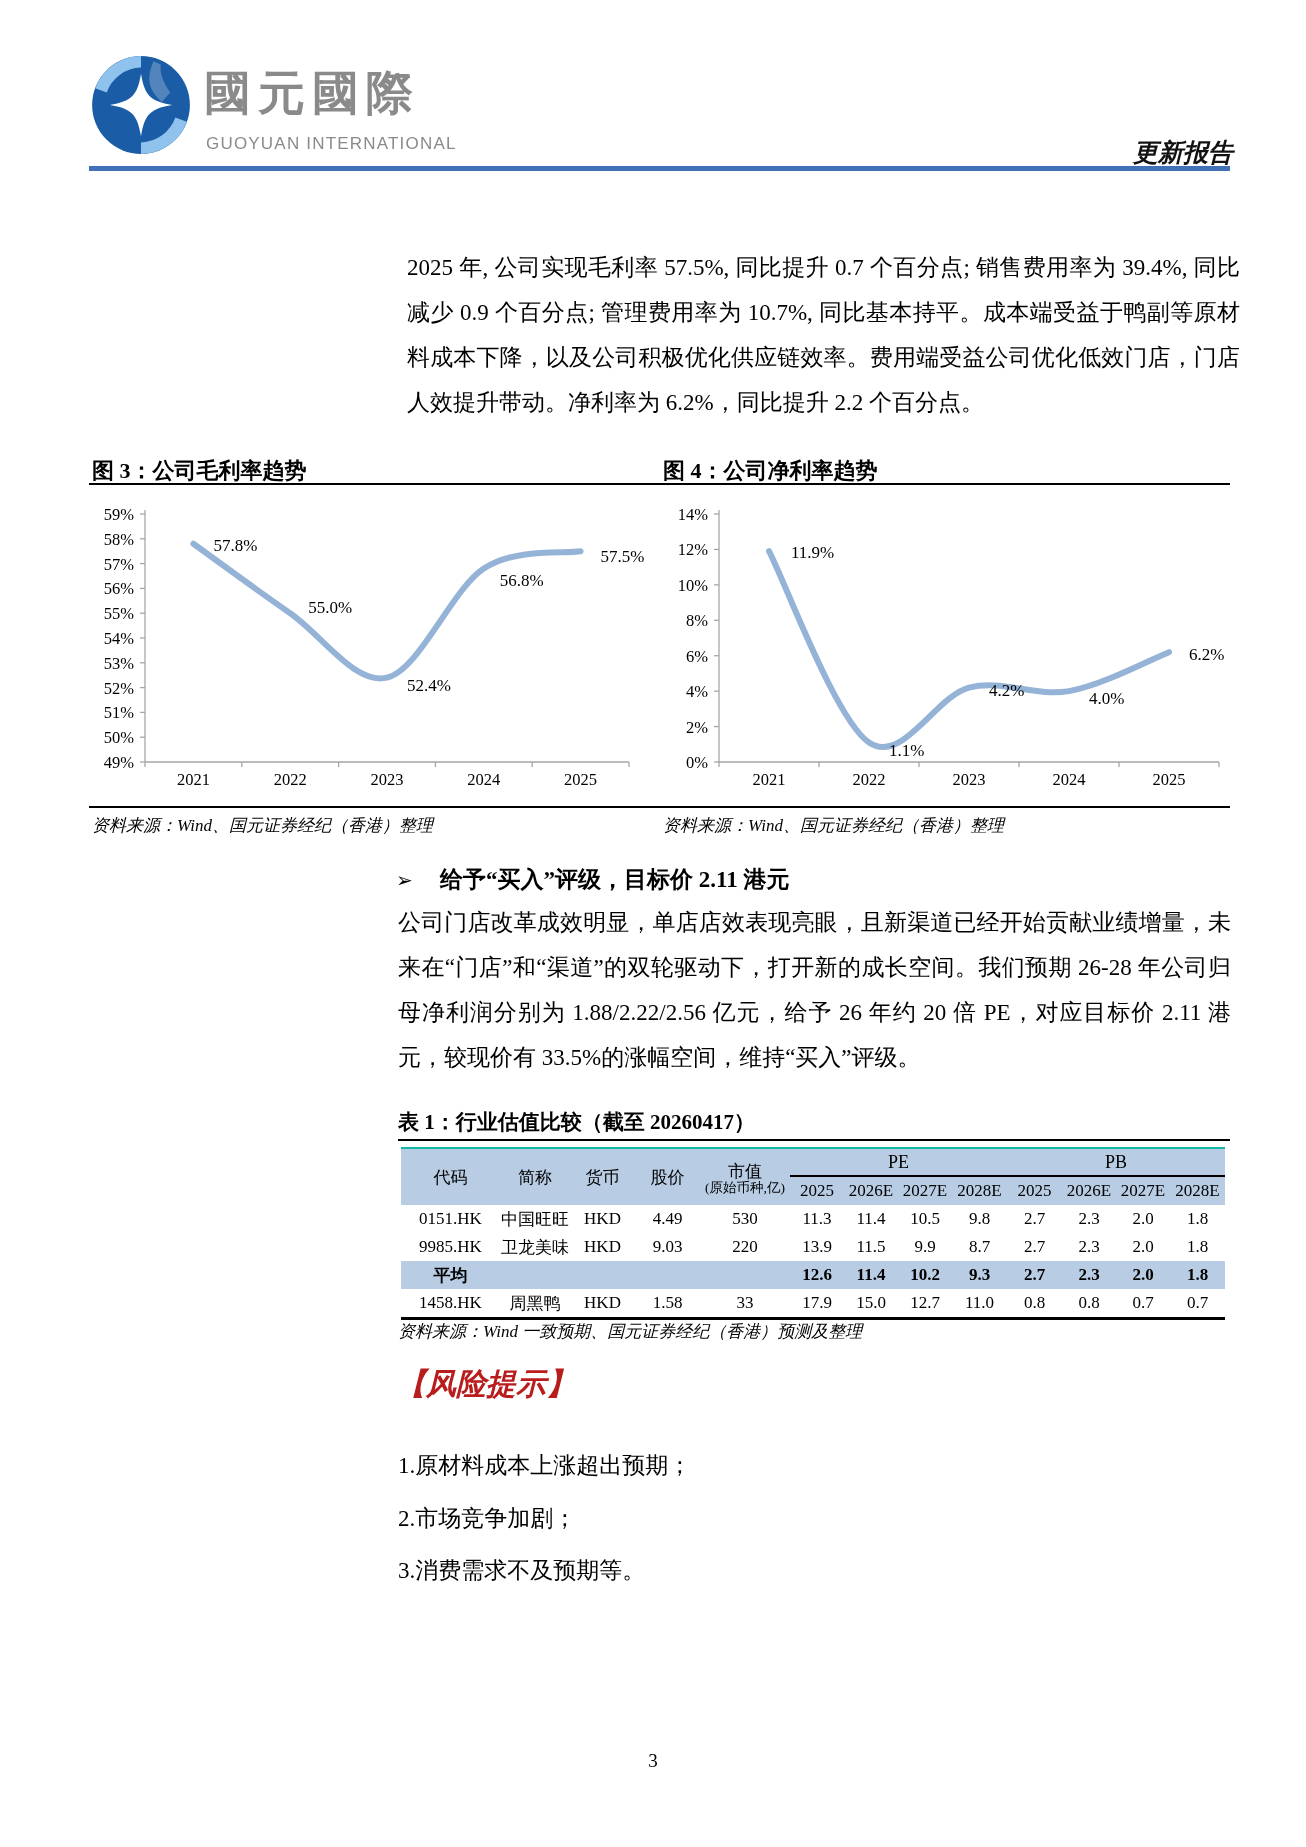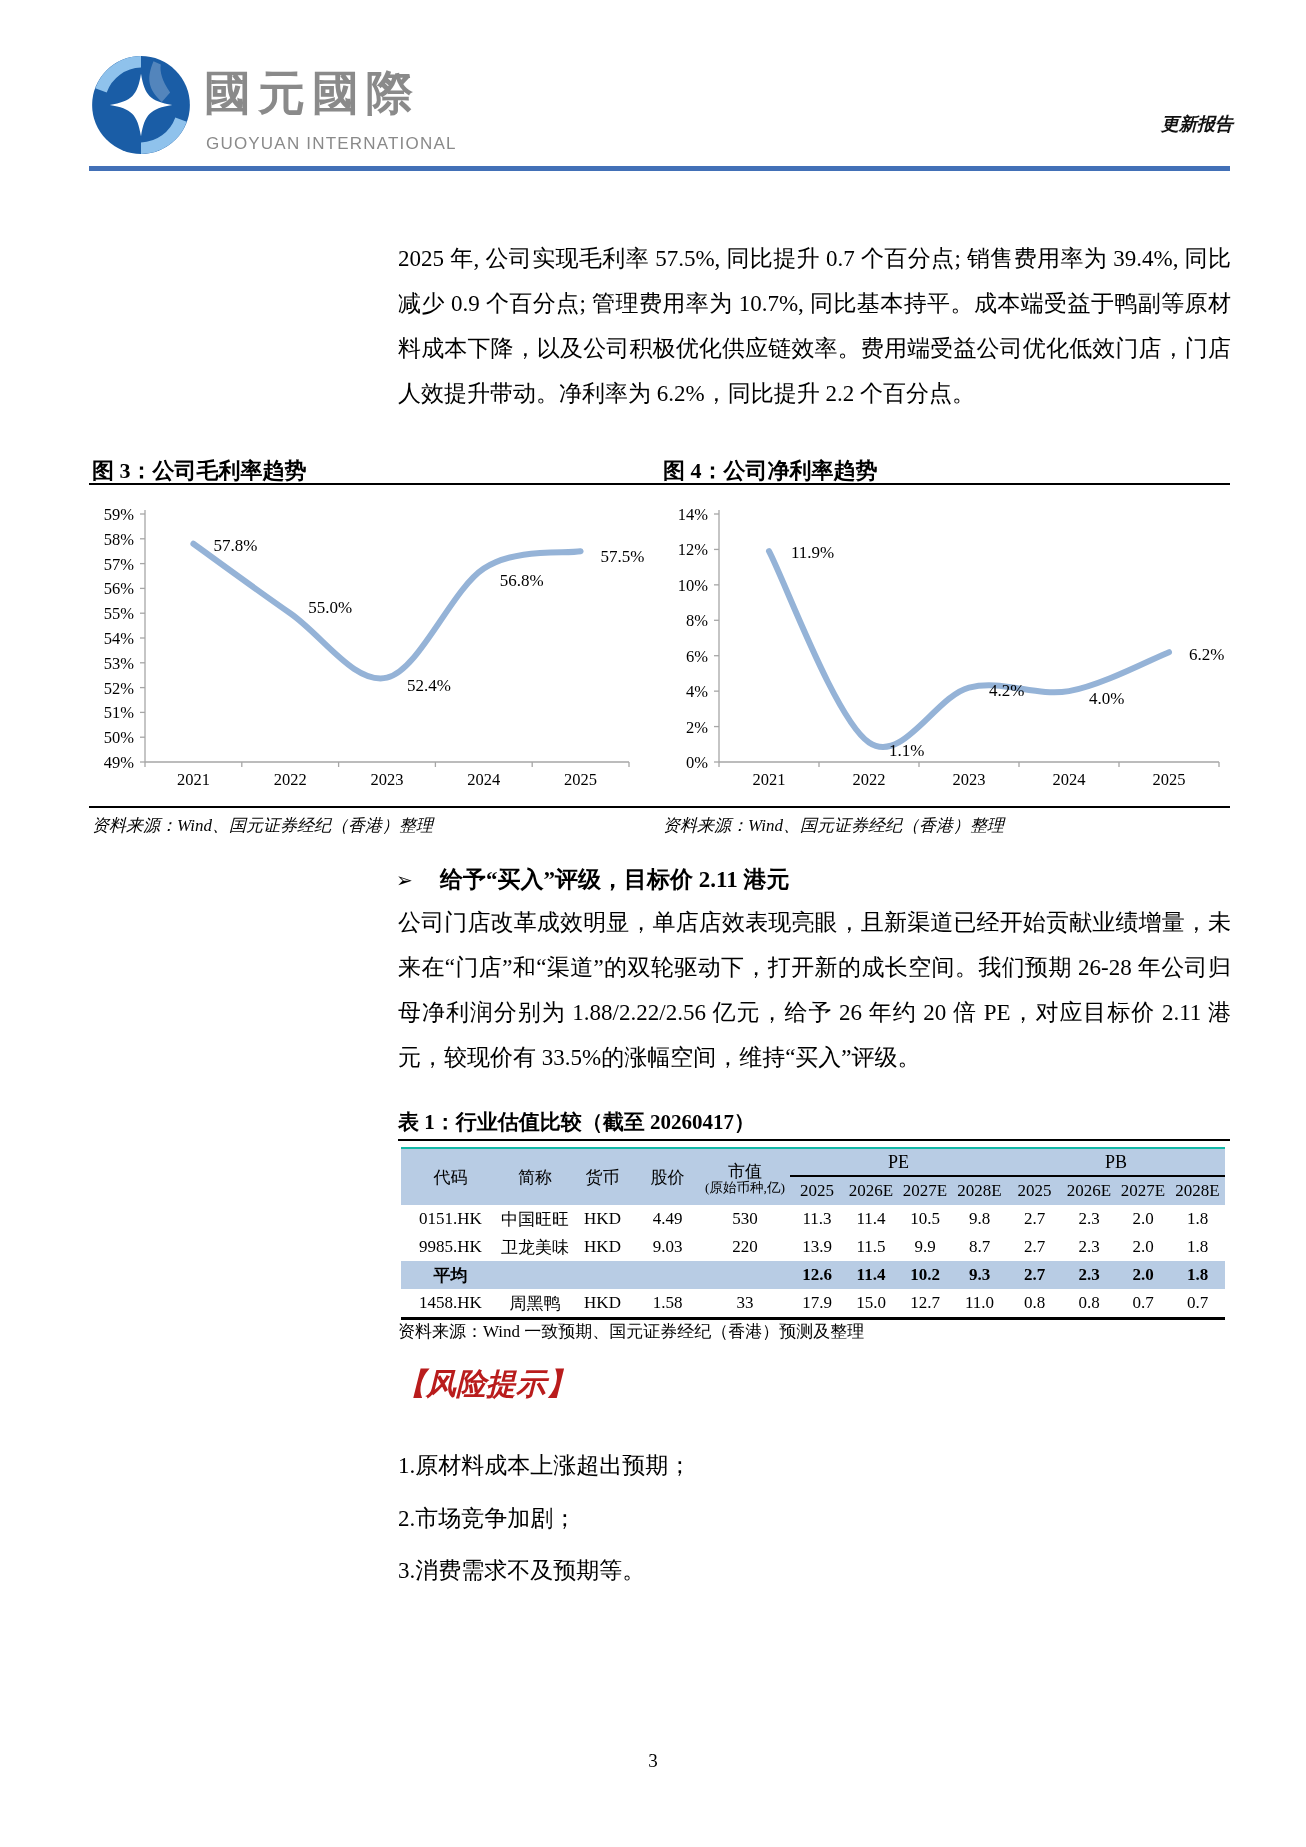--- a/index.html
+++ b/index.html
@@ -5,21 +5,21 @@
   html,body{margin:0;padding:0;background:#ffffff;}
   .page{
     position:relative;width:1306px;height:1847px;background:#fff;
     font-family:"Liberation Serif","DejaVu Serif",serif;color:#000;overflow:hidden;
   }
   .abs{position:absolute;}
 
   
   .logo-cn{left:204px;top:62px;font-size:47px;font-weight:bold;color:#8a8a8a;letter-spacing:7px;}
   .logo-en{left:206px;top:134px;font-size:17px;color:#8a8a8a;letter-spacing:1.2px;font-family:"Liberation Sans","DejaVu Sans",sans-serif;}
-  .report-type{right:73px;top:112px;font-size:18px;font-weight:bold;font-style:italic;}
+  .report-type{right:73px;top:136px;font-size:25px;font-weight:bold;font-style:italic;}
   .head-rule{left:89px;top:166px;width:1141px;height:5px;}
 
   
   .bullet-head{left:396px;width:834px;font-size:23px;font-weight:bold;}
   .bullet-glyph{display:inline-block;width:44px;font-size:20px;font-weight:normal;}
   .para{left:398px;width:833px;font-size:23px;line-height:45px;text-align:justify;}
 
   
   .fig-title{font-size:22px;font-weight:bold;}
   .thin-rule{left:89px;width:1141px;height:2px;background:#000;}
@@ -36,21 +36,21 @@
     font-size:17px;
   }
   table.val th,table.val td{text-align:center;padding:0;font-weight:normal;}
   table.val thead th{background:#B8CCE4;}
   table.val .grp{border-bottom:2px solid #000;font-size:18px;height:26px;}
   table.val .yr{height:28px;}
   table.val tbody td{height:28px;}
   table.val tr.hl td{background:#B8CCE4;font-weight:bold;}
   .mcap-sub{display:block;font-size:13.5px;line-height:14px;}
   .mcap-main{display:block;font-size:17px;line-height:19px;margin-top:3px;}
-  .tbl-source{left:398px;top:1320px;font-size:17px;}
+  .tbl-source{left:398px;top:1320px;font-size:17px;font-style:italic;}
 
   
   .risk-head{left:396px;top:1364px;font-size:30px;font-weight:bold;font-style:italic;}
   .risk-item{left:398px;font-size:23px;margin-top:16px;}
   .page-num{left:0;top:1750px;width:1306px;text-align:center;font-size:19px;}
 </style>
 </head>
 <body>
 
 <div class="page">
@@ -60,21 +60,21 @@
     <path d="M50,3 A47,47 0 0 0 6,34 L17,38 A36,36 0 0 1 50,14 Z" fill="#8FC2EC"></path>
     <path d="M50,97 A47,47 0 0 0 94,66 L83,62 A36,36 0 0 1 50,86 Z" fill="#8FC2EC"></path>
     <path d="M62,8 C55,25 57,35 70,47 L78,38 C70,26 68,18 69,11 Z" fill="#ffffff" opacity="0.25"></path>
     <path d="M50,20 C53.5,41 59,46.5 80,50 C59,53.5 53.5,59 50,80 C46.5,59 41,53.5 20,50 C41,46.5 46.5,41 50,20 Z" fill="#ffffff"></path>
   </svg>
   <div class="abs logo-cn">國元國際</div>
   <div class="abs logo-en">GUOYUAN INTERNATIONAL</div>
   <div class="abs report-type" style="color: rgb(17, 17, 17);">更新报告</div>
   <div class="abs head-rule" style="background:#4270B7;"></div>
 
-  <p class="abs para" style="top:236px;margin:0;">2025 年, 公司实现毛利率 57.5%, 同比提升 0.7 个百分点; 销售费用率为 39.4%, 同比减少 0.9 个百分点; 管理费用率为 10.7%, 同比基本持平。成本端受益于鸭副等原材料成本下降，以及公司积极优化供应链效率。费用端受益公司优化低效门店，门店人效提升带动。净利率为 6.2%，同比提升 2.2 个百分点。</p>
+  <p class="abs para" style="top:236px;margin:9px;">2025 年, 公司实现毛利率 57.5%, 同比提升 0.7 个百分点; 销售费用率为 39.4%, 同比减少 0.9 个百分点; 管理费用率为 10.7%, 同比基本持平。成本端受益于鸭副等原材料成本下降，以及公司积极优化供应链效率。费用端受益公司优化低效门店，门店人效提升带动。净利率为 6.2%，同比提升 2.2 个百分点。</p>
 
   <div class="abs fig-title" style="left:92px;top:456px;text-align:center;">图 3：公司毛利率趋势</div>
   <div class="abs fig-title" style="left:663px;top:456px;">图 4：公司净利率趋势</div>
   <div class="abs thin-rule" style="top:483px;"></div>
 
   <svg id="chart0" class="abs" style="left:89px;top:505px;" width="562" height="292" viewBox="0 0 562 292">
       <line x1="56" y1="5" x2="56" y2="257" stroke="#A6A6A6" stroke-width="1.3"></line>
       <line x1="51" y1="9" x2="56" y2="9" stroke="#A6A6A6" stroke-width="1.3"></line>
       <text x="45" y="15" text-anchor="end" font-size="16.5" class="chart-label">59%</text>
       <line x1="51" y1="33.8" x2="56" y2="33.8" stroke="#A6A6A6" stroke-width="1.3"></line>

